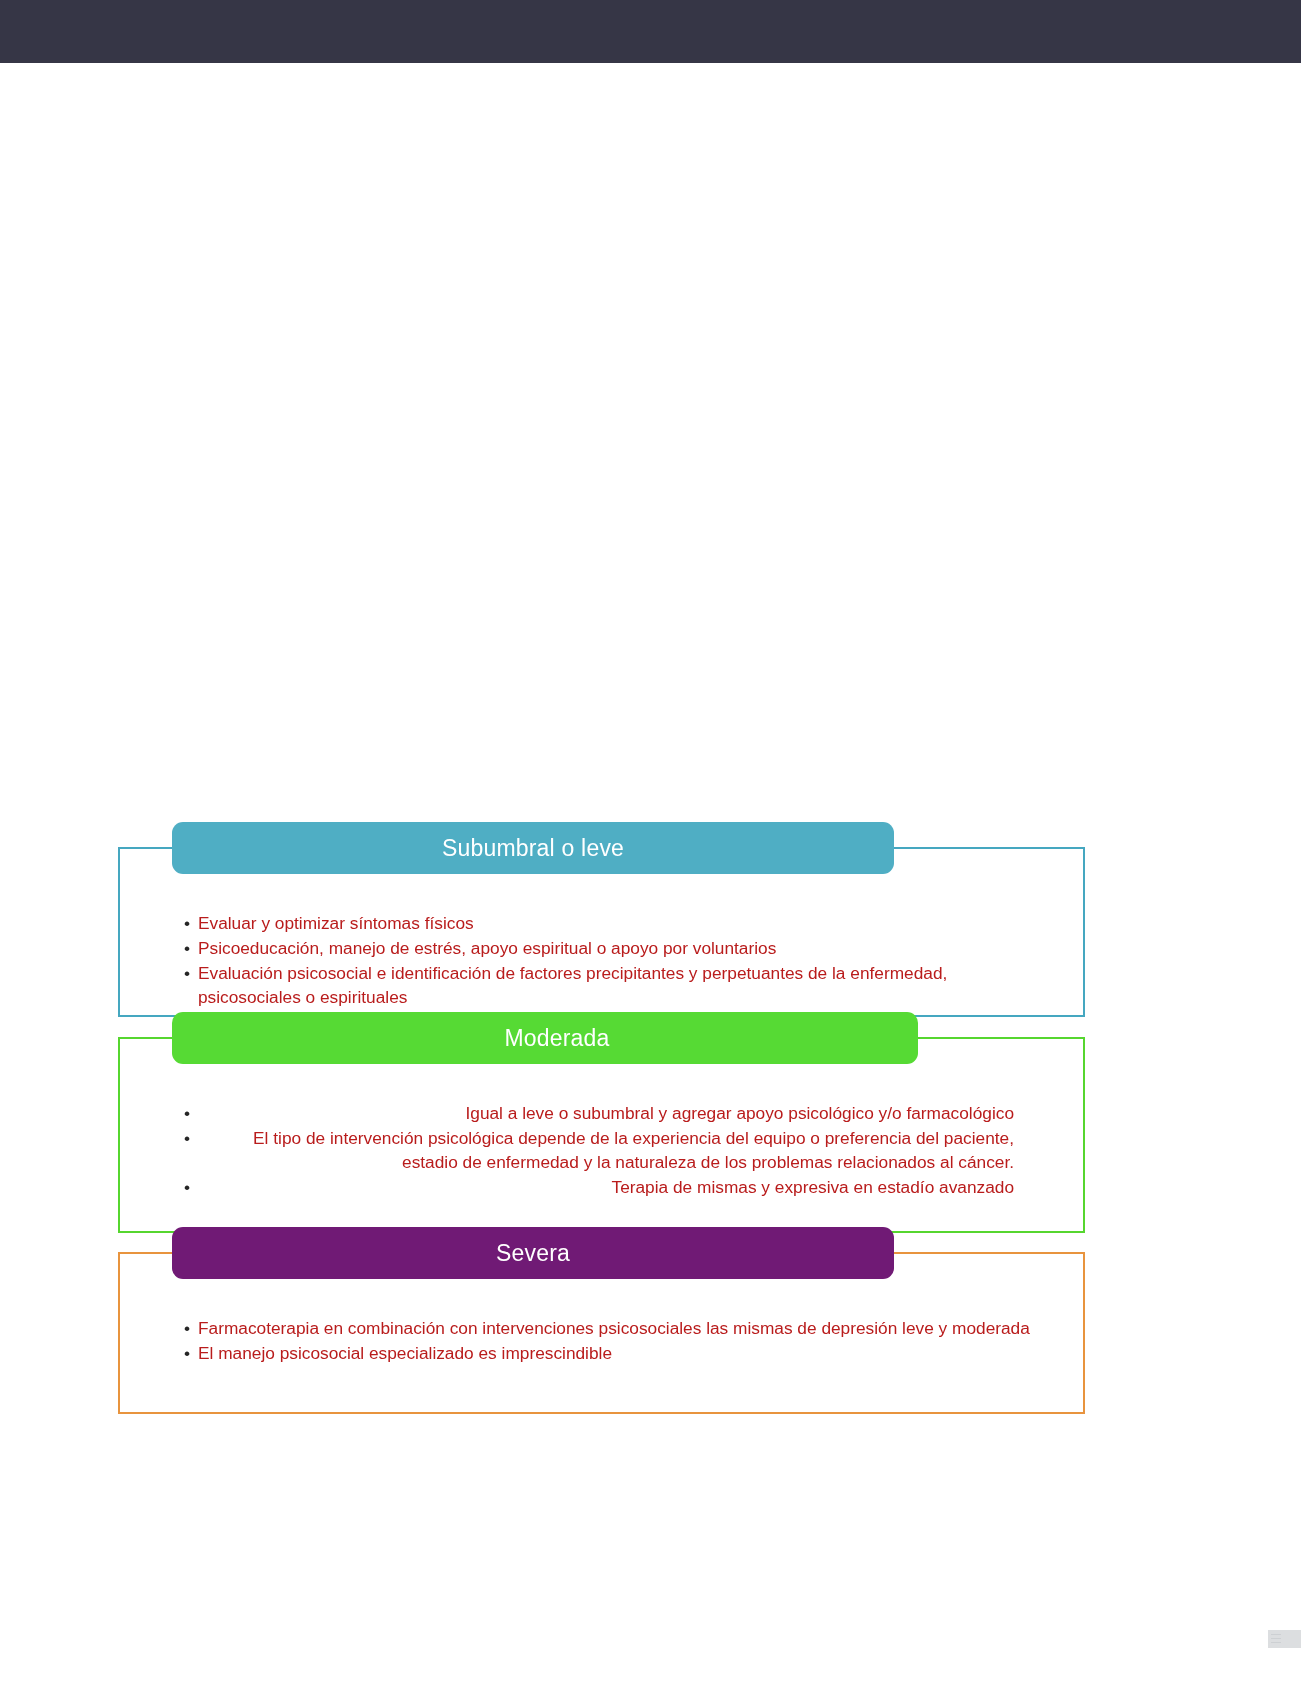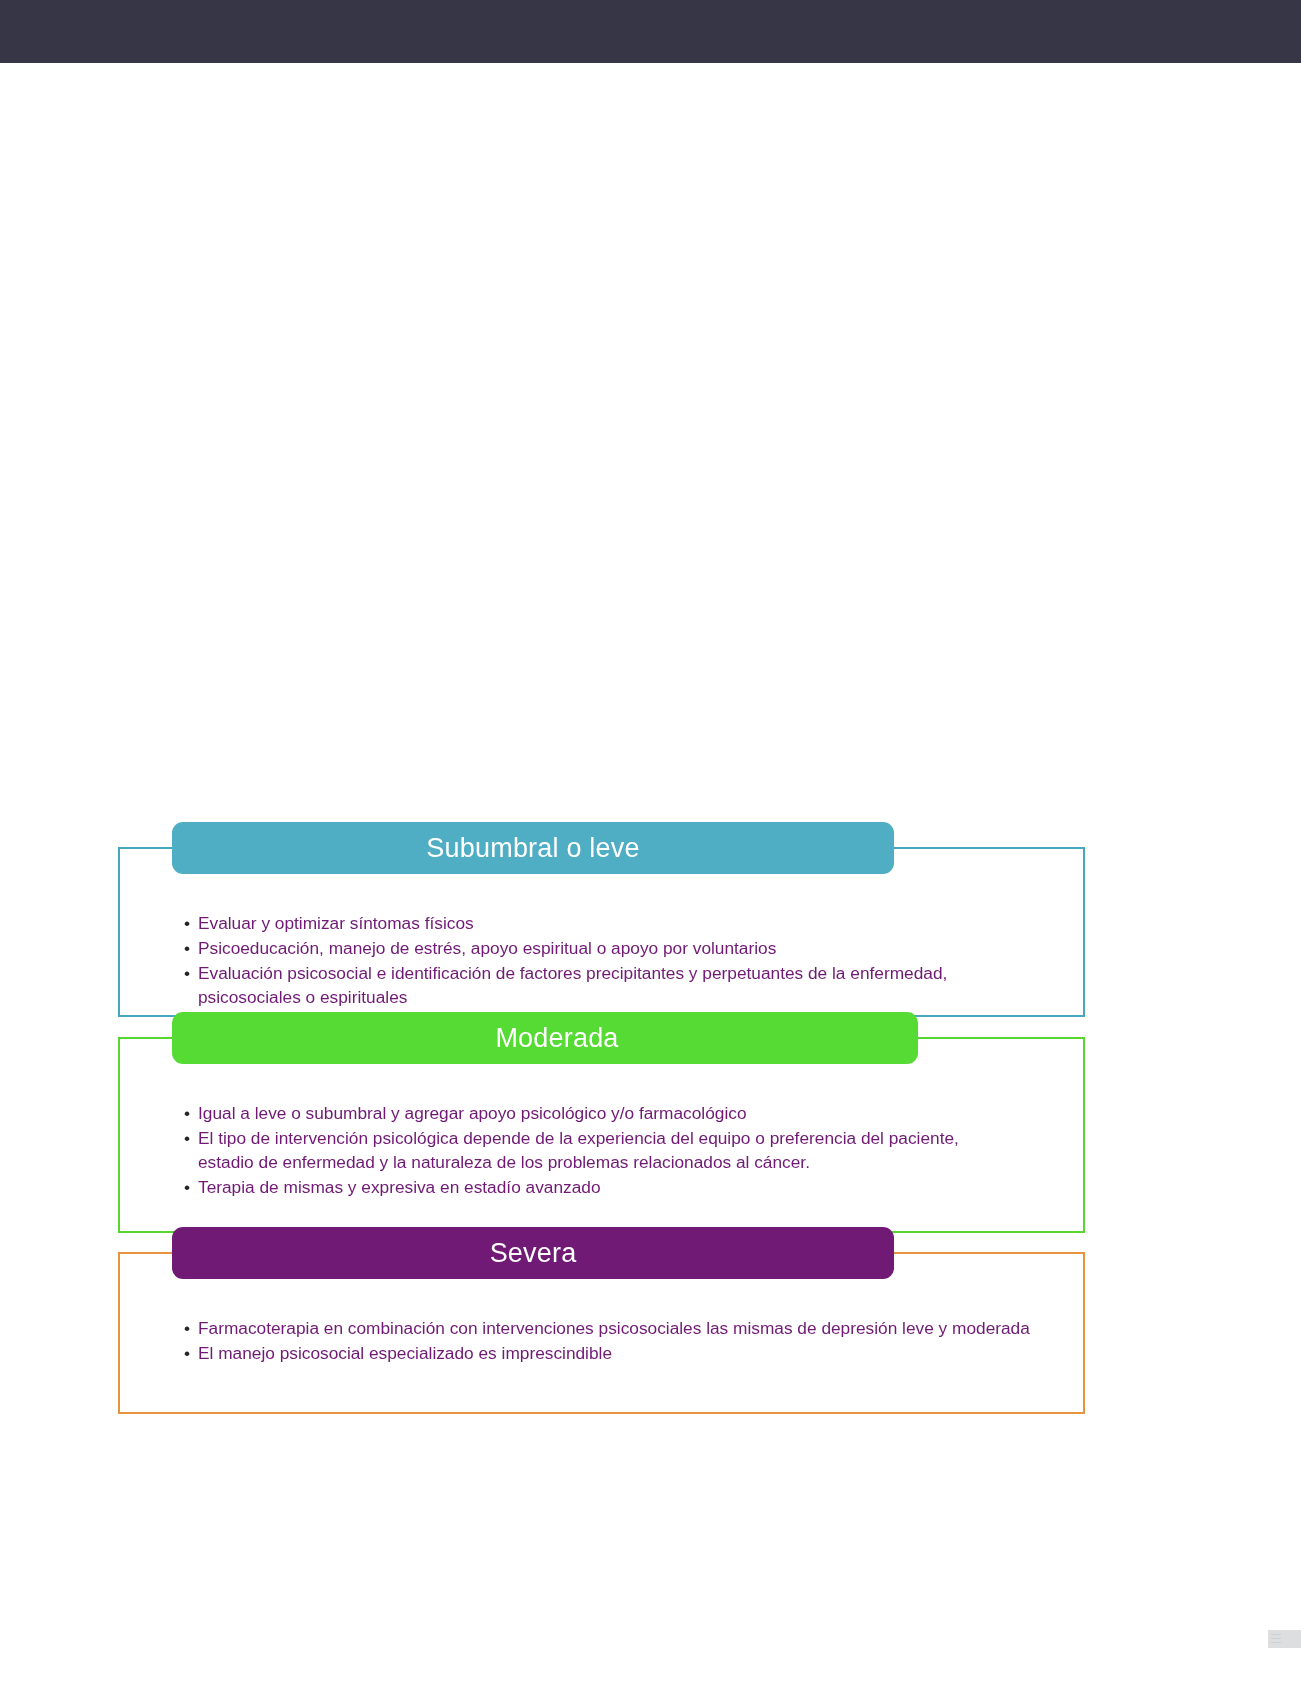--- a/index.html
+++ b/index.html
@@ -83,38 +83,38 @@
     width: 722px;
     height: 52px;
     border-radius: 11px;
     display: flex;
     align-items: center;
     justify-content: center;
     z-index: 3;
   }
   .stage-title {
     color: #ffffff;
-    font-size: 27px;
+    font-size: 23px;
     font-weight: 400;
     letter-spacing: .2px;
     line-height: 1;
     white-space: nowrap;
   }
 
   
   .stage-list {
     position: relative;
     z-index: 2;
     margin: 0;
     padding: 0;
     list-style: none;
   }
   .stage-list li {
     position: relative;
-    color: #701a75;
+    color: #b91c1c;
     font-size: 17.3px;
     line-height: 24px;
     padding-left: 14px;
     margin: 0 0 1px 0;
   }
   .stage-list li::before {
     content: "\2022";
     position: absolute;
     left: 0;
     top: 0;
@@ -135,21 +135,21 @@
   #stage-0 .stage-list { margin: 10px 0 0 64px; width: 820px; }
 
   #stage-1 { top: 1012px; }
   #stage-1 .stage-body {
     height: 196px;
     border-color: #56D62F;
     padding: 52px 0 0 0;
   }
   #stage-1 .stage-rule { background: #56D62F; }
   #stage-1 .stage-pill { background: #56DA34; padding-left: 24px; }
-  #stage-1 .stage-list { margin: 10px 0 0 64px; width: 830px; }
+  #stage-1 .stage-list { margin: 10px 0 0 64px; width: 830px; text-align: right; }
 
   #stage-2 { top: 1227px; }
   #stage-2 .stage-body {
     height: 162px;
     border-color: #E8943E;
     padding: 52px 0 8px 0;
   }
   #stage-2 .stage-rule { background: #E8943E; }
   #stage-2 .stage-pill { background: #701a75; }
   #stage-2 .stage-list { margin: 10px 0 0 64px; width: 880px; }

